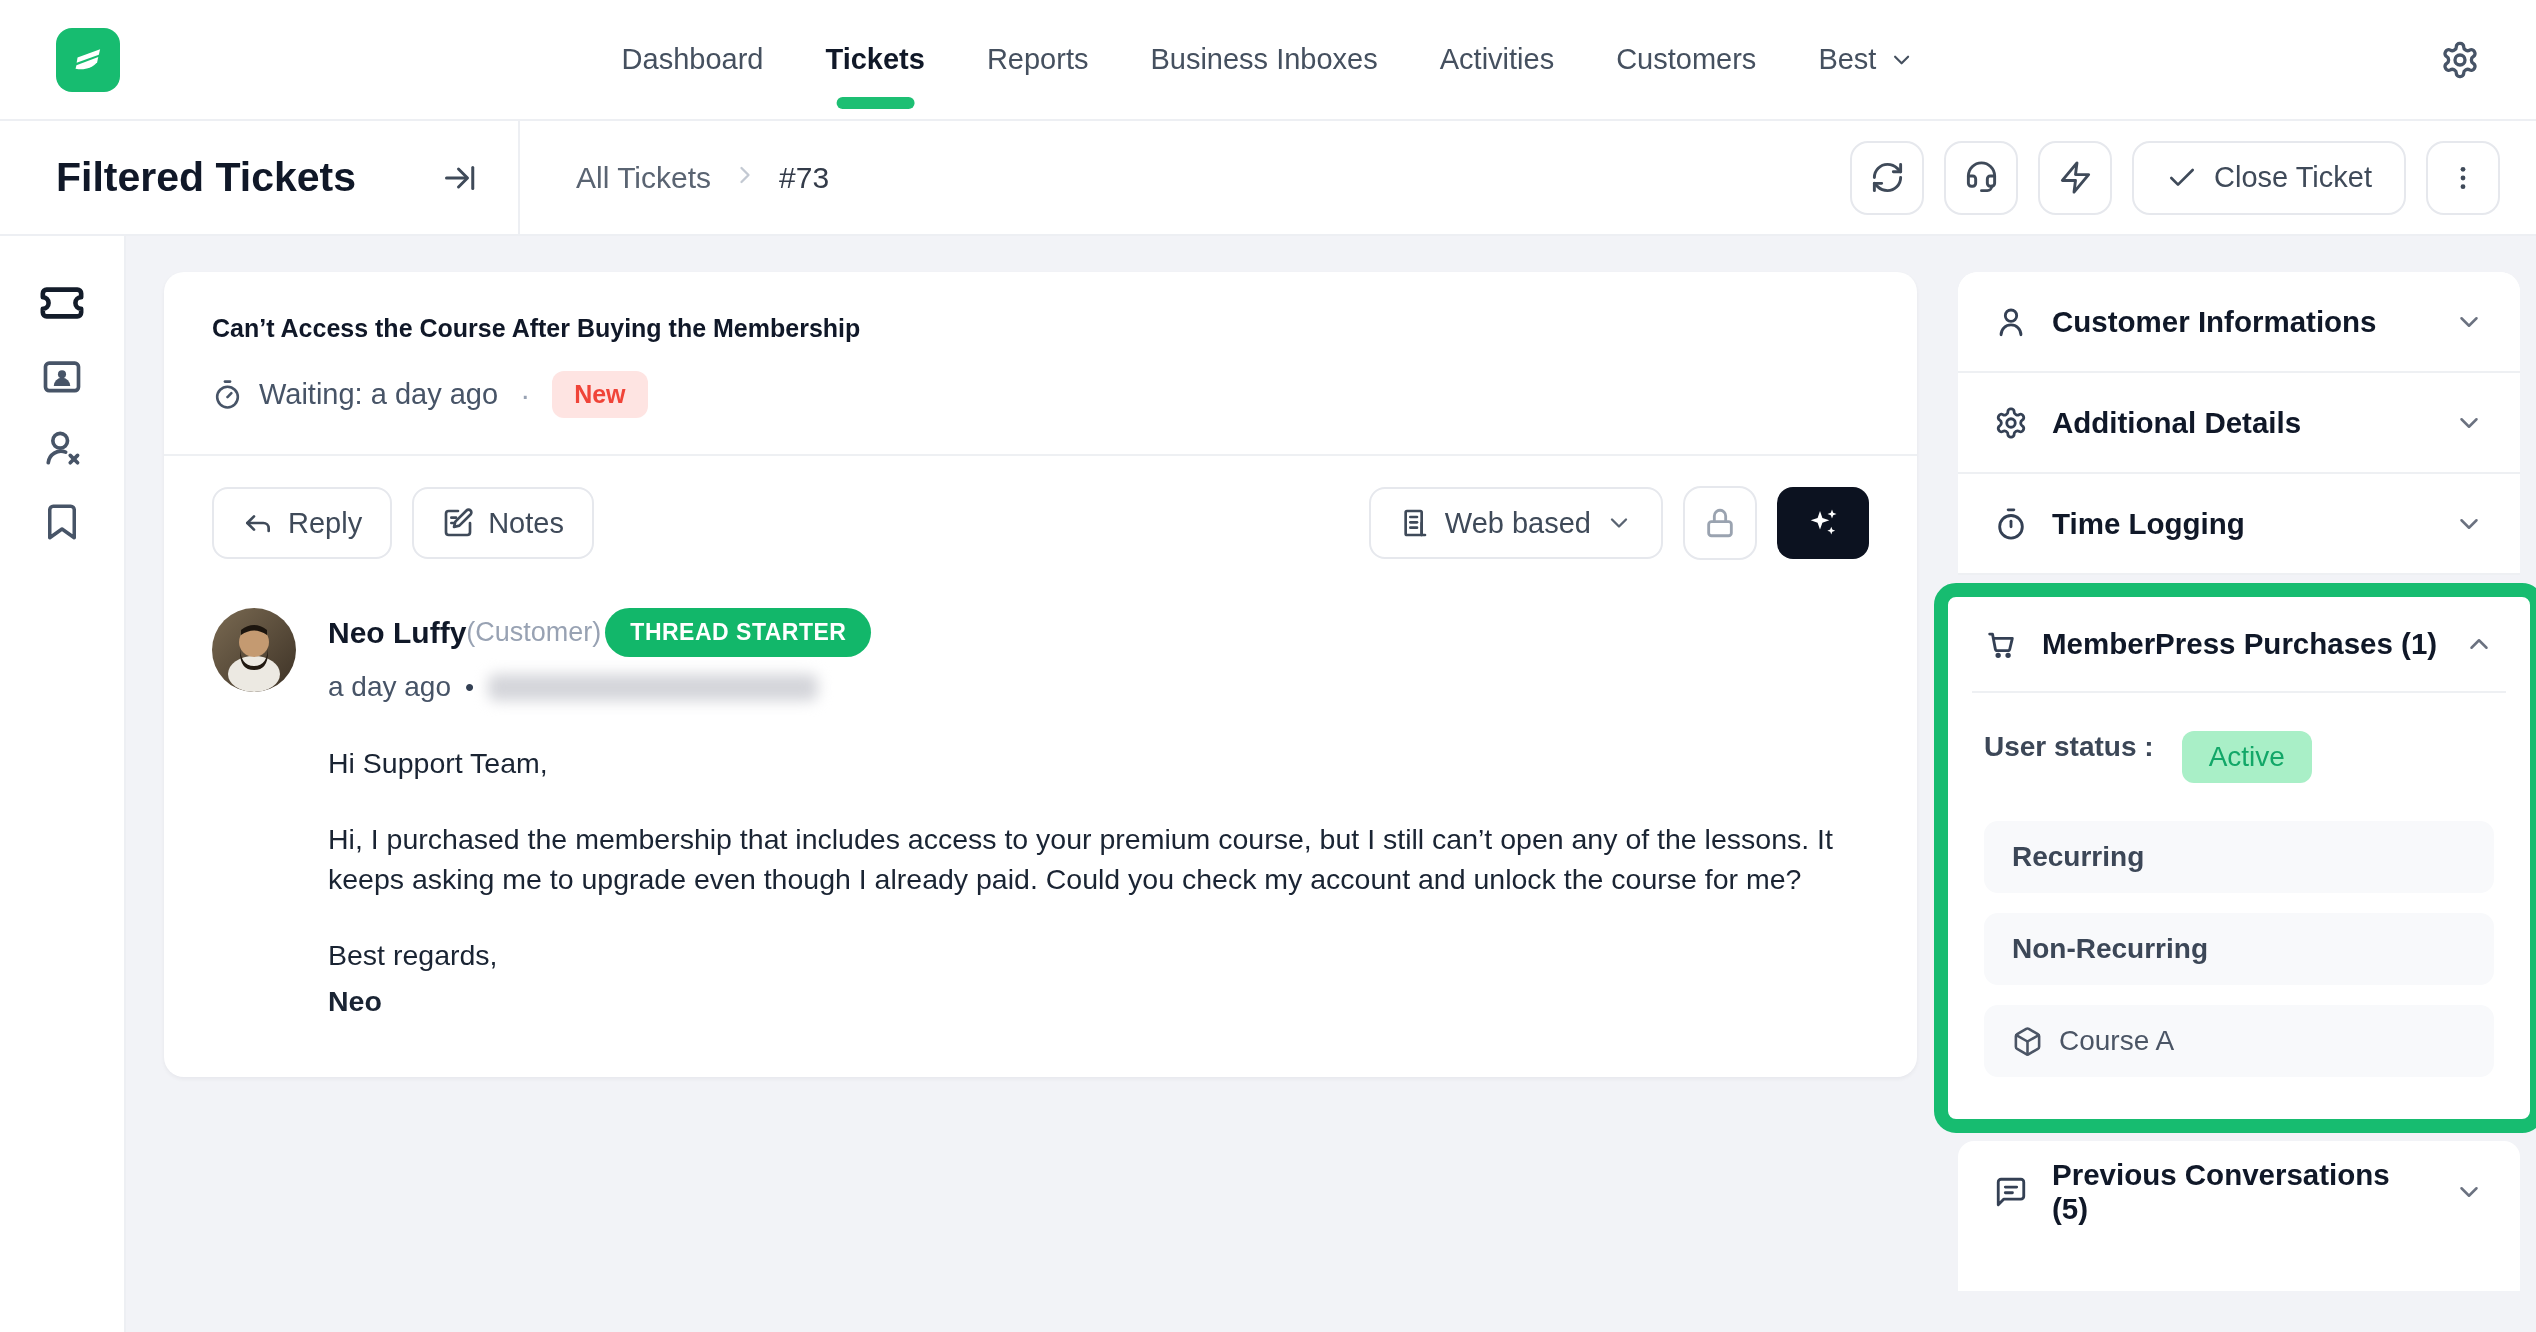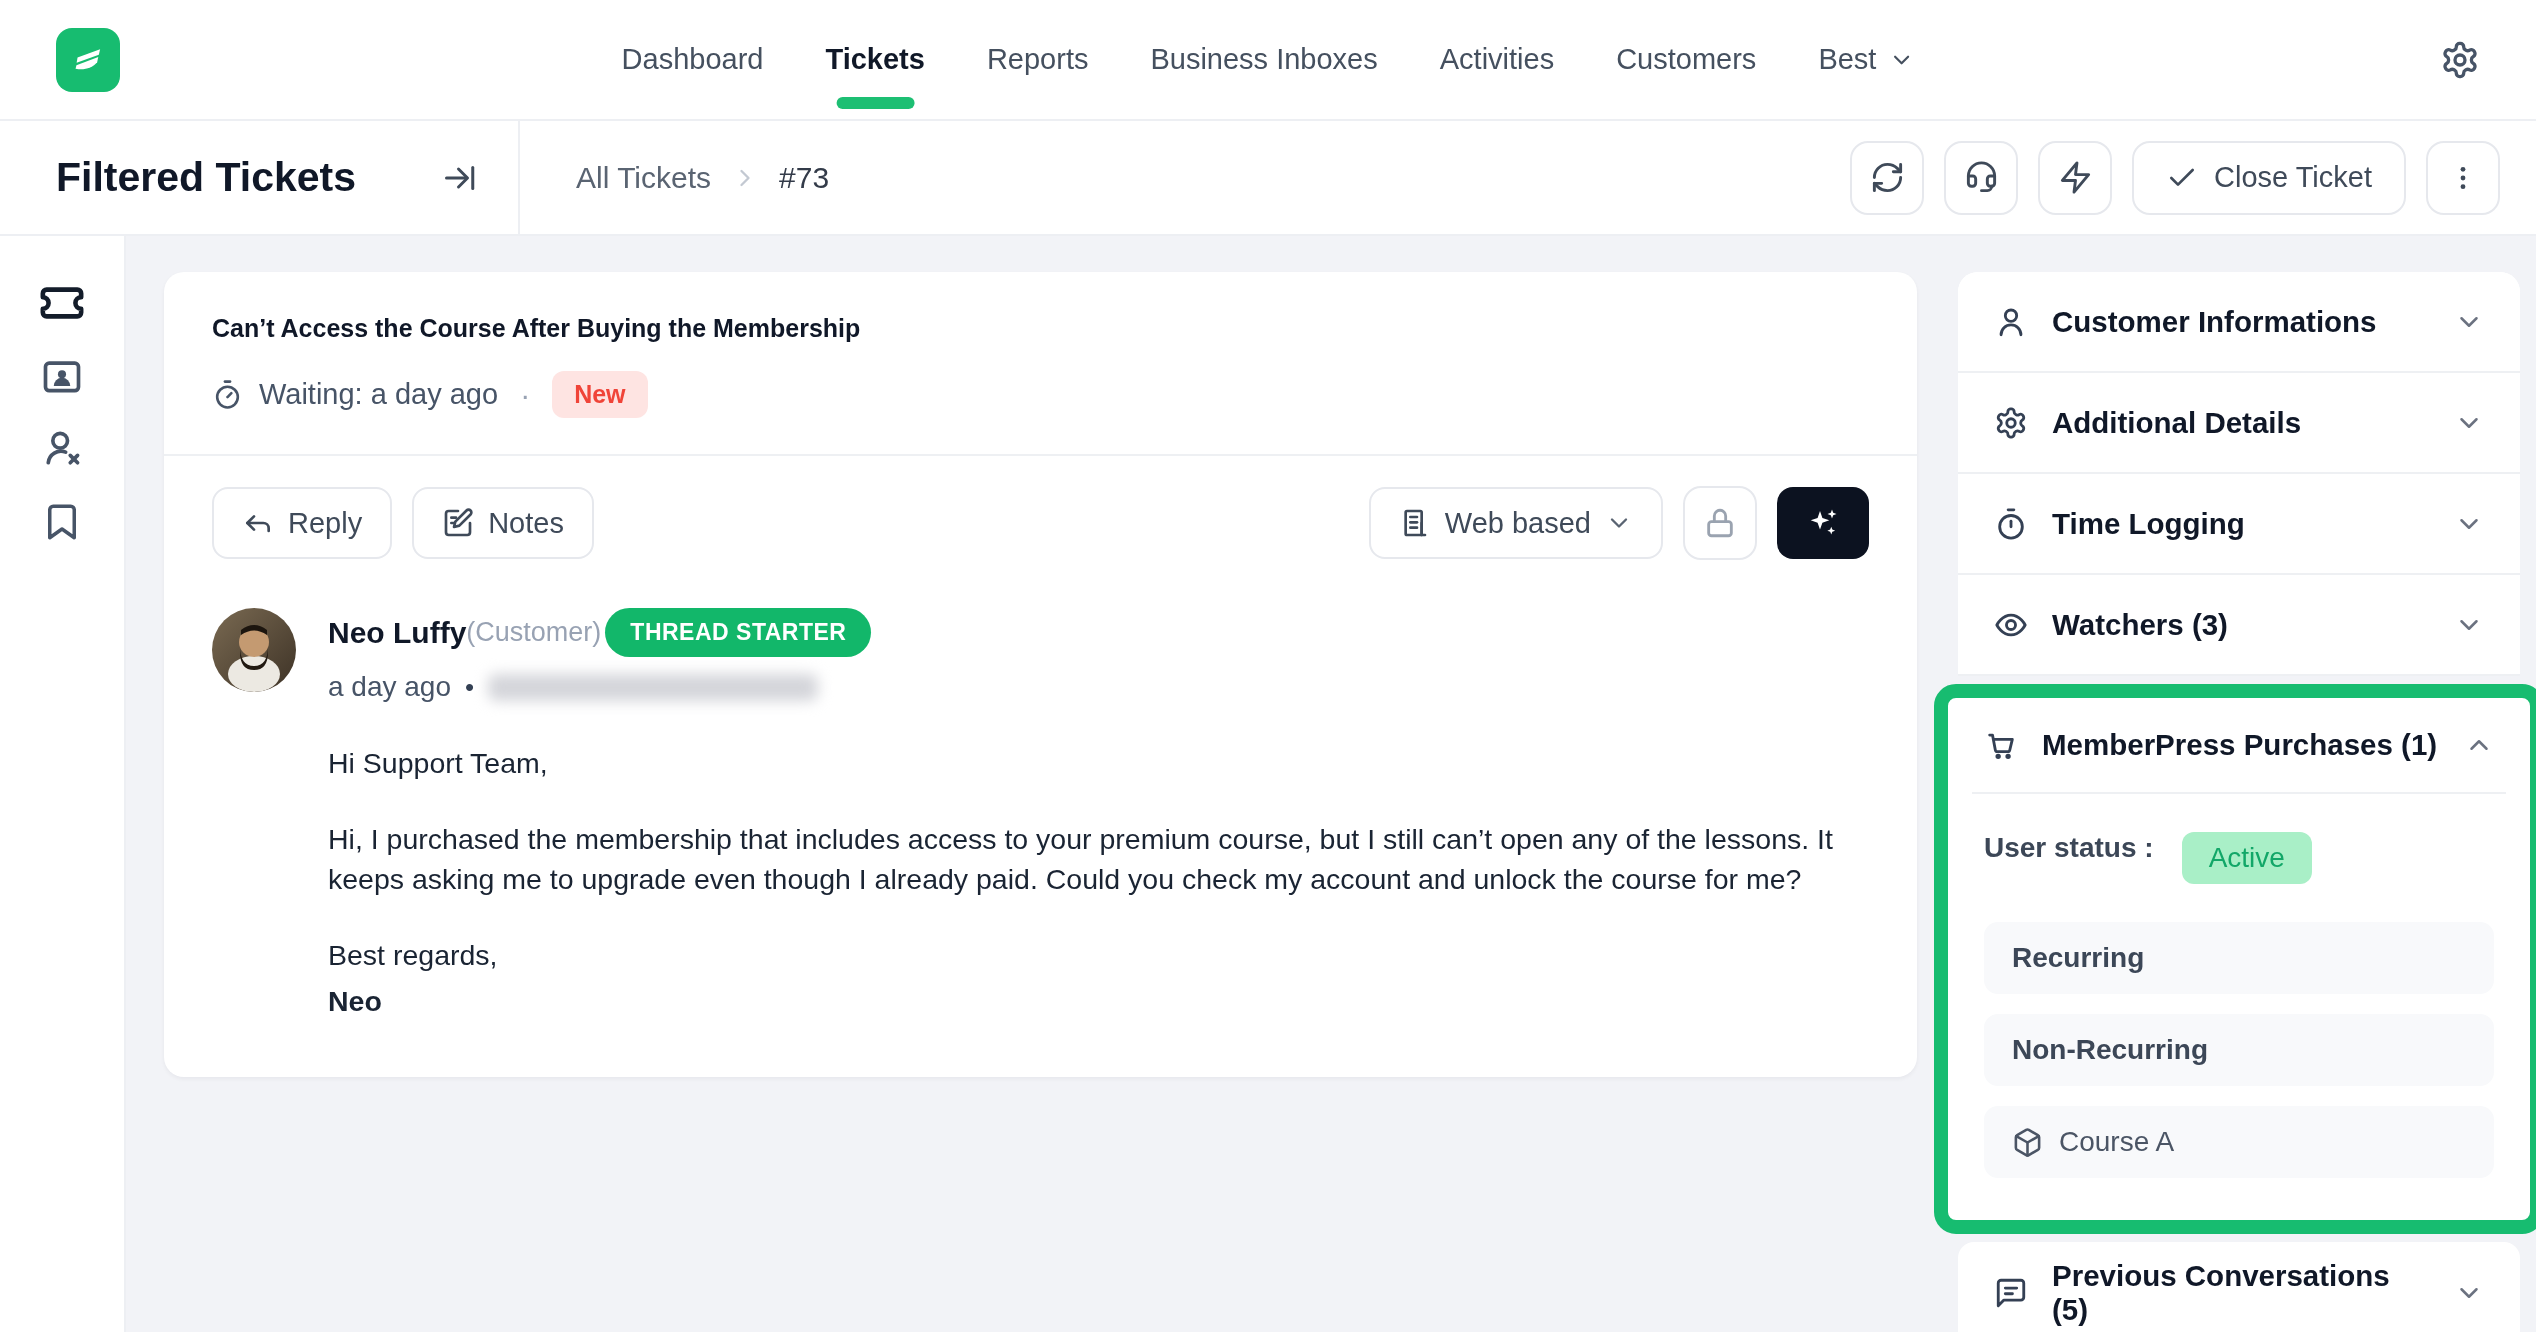--- a/index.html
+++ b/index.html
@@ -15,21 +15,21 @@
   .nav-item.active { color:#101828; font-weight:600; }
   .nav-item.active::after { content:""; position:absolute; left:50%; transform:translateX(-50%); bottom:-33px; width:78px; height:12px; border-radius:7px; background:#1dbf73; }
   .nav-more { display:flex; align-items:center; gap:12px; }
   .header-gear { margin-left:auto; color:#475467; cursor:pointer; }
 
   
   .toolbar { height:115px; background:#fff; border-bottom:2px solid #edeff3; display:flex; align-items:center; }
   .toolbar-left { width:520px; height:100%; border-right:2px solid #edeff3; display:flex; align-items:center; justify-content:space-between; padding:0 40px 0 56px; flex:none; }
   .panel-title { font-size:41px; font-weight:700; color:#101828; }
   .collapse-icon { color:#3f4a59; cursor:pointer; }
-  .breadcrumb { display:flex; align-items:center; gap:20px; margin-left:56px; font-size:30px; }
+  .breadcrumb { display:flex; gap:20px; margin-left:56px; font-size:30px; }
   .crumb-root { color:#5a6472; cursor:pointer; }
   .crumb-sep { color:#c3c9d2; }
   .crumb-current { color:#333b49; }
   .toolbar-actions { margin-left:auto; margin-right:36px; display:flex; align-items:center; gap:20px; }
   .icon-btn { width:74px; height:74px; border:2px solid #e6e8ed; border-radius:18px; background:#fff; display:flex; align-items:center; justify-content:center; color:#3f4a59; cursor:pointer; }
   .close-btn { height:74px; border:2px solid #e6e8ed; border-radius:18px; background:#fff; display:flex; align-items:center; gap:16px; padding:0 32px; font-size:29px; color:#3f4a59; font-weight:500; cursor:pointer; }
 
   
   .body-row { display:flex; height:1096px; }
   .rail { width:126px; background:#fff; border-right:2px solid #edeff3; display:flex; flex-direction:column; align-items:center; padding-top:44px; gap:27px; flex:none; }
@@ -338,30 +338,20 @@
           <svg class="section-icon" width="34" height="34" viewBox="0 0 24 24" fill="none" stroke="currentColor" stroke-width="2" stroke-linecap="round" stroke-linejoin="round">
               <line x1="10" y1="2" x2="14" y2="2"></line>
               <line x1="12" y1="14" x2="12" y2="10"></line>
               <circle cx="12" cy="14" r="8"></circle>
             </svg>
           <span class="section-label">Time Logging</span>
           <svg class="section-chev" width="30" height="30" viewBox="0 0 24 24" fill="none" stroke="currentColor" stroke-width="2" stroke-linecap="round" stroke-linejoin="round">
               <polyline points="6 9 12 15 18 9"></polyline>
             </svg>
         </div>
-        <div class="section">
-          <svg class="section-icon" width="34" height="34" viewBox="0 0 24 24" fill="none" stroke="currentColor" stroke-width="2" stroke-linecap="round" stroke-linejoin="round">
-              <path d="M2 12s3.5-7 10-7 10 7 10 7-3.5 7-10 7-10-7-10-7Z"></path>
-              <circle cx="12" cy="12" r="3.2"></circle>
-            </svg>
-          <span class="section-label">Watchers (3)</span>
-          <svg class="section-chev" width="30" height="30" viewBox="0 0 24 24" fill="none" stroke="currentColor" stroke-width="2" stroke-linecap="round" stroke-linejoin="round">
-              <polyline points="6 9 12 15 18 9"></polyline>
-            </svg>
-        </div>
       </div>
 
       <div class="mp-box">
         <div class="mp-head">
           <svg class="section-icon" width="34" height="34" viewBox="0 0 24 24" fill="none" stroke="currentColor" stroke-width="2" stroke-linecap="round" stroke-linejoin="round">
               <path d="M4 5h2l2 10.5a1.5 1.5 0 0 0 1.5 1.2h7.2a1.5 1.5 0 0 0 1.5-1.2L20 8H6.5"></path>
               <circle cx="10" cy="20" r="0.9" fill="currentColor"></circle>
               <circle cx="17" cy="20" r="0.9" fill="currentColor"></circle>
             </svg>
           <span class="section-label">MemberPress Purchases (1)</span>

